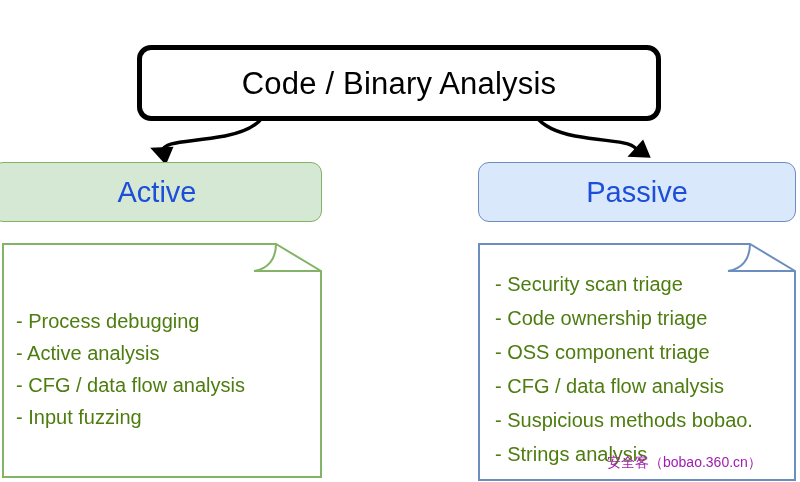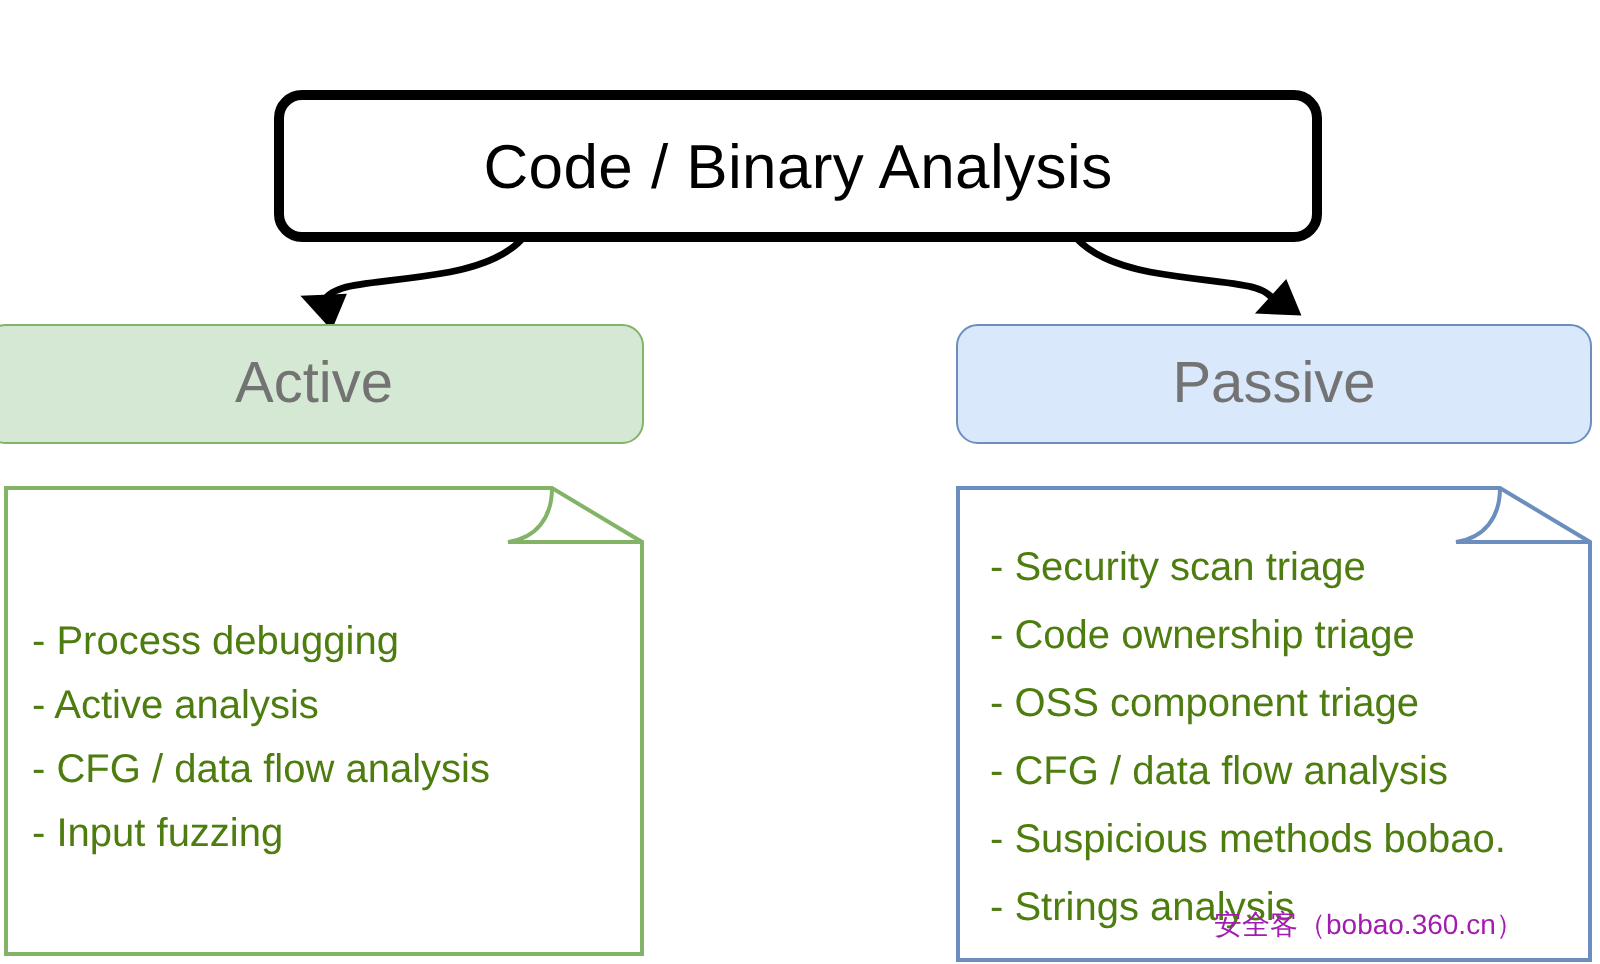--- a/index.html
+++ b/index.html
@@ -55,21 +55,21 @@
     box-sizing: border-box;
     border-radius: 11px;
     display: flex;
     align-items: center;
     justify-content: center;
     z-index: 4;
   }
   .cat-label {
     font-size: 29px;
     line-height: 1;
-    color: #737373;
+    color: #1d4ed8;
     white-space: nowrap;
   }
 
   .cat-active {
     left: -8px;
     top: 162px;
     width: 330px;
     height: 60px;
     background: #d5e8d4;
     border: 1.6px solid #82b366;

